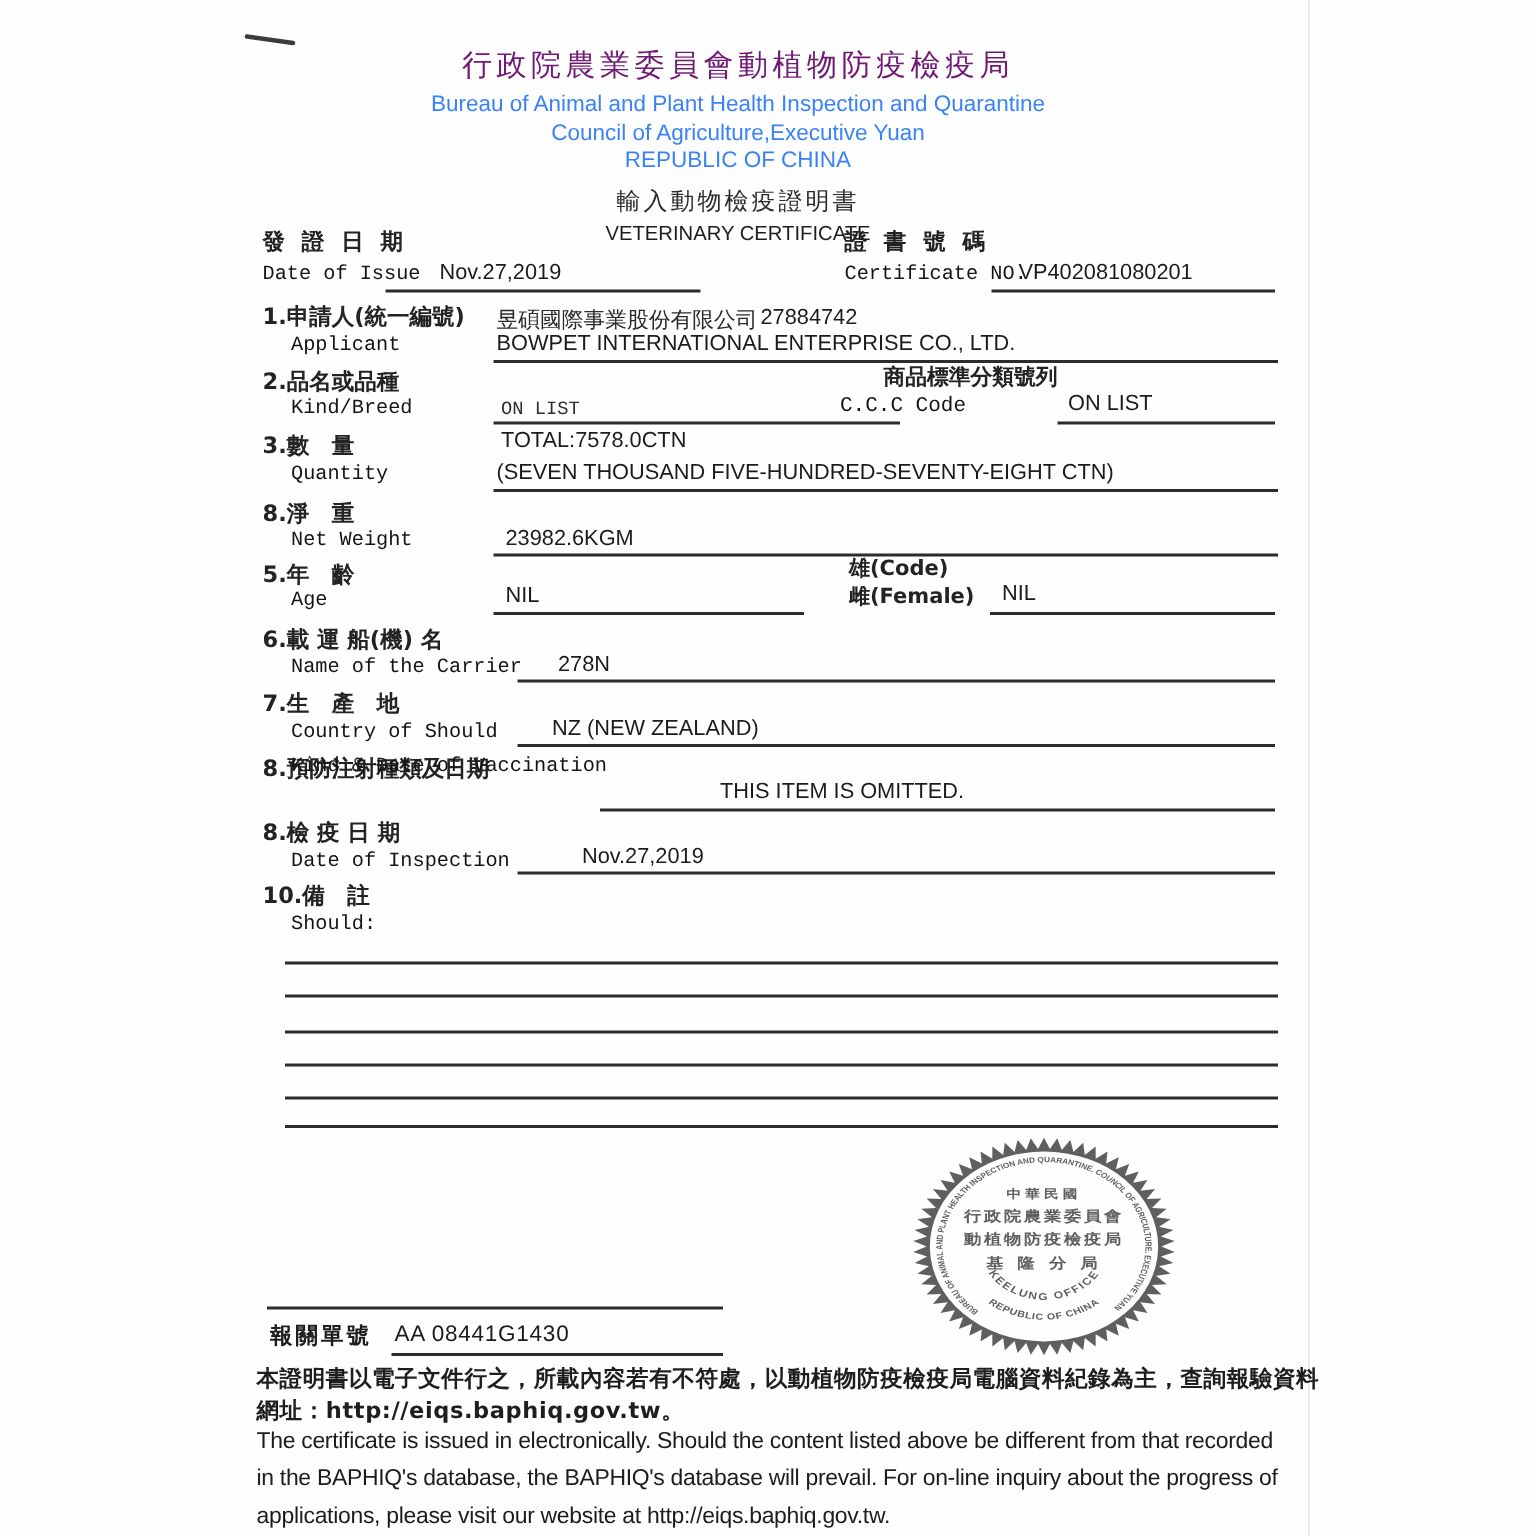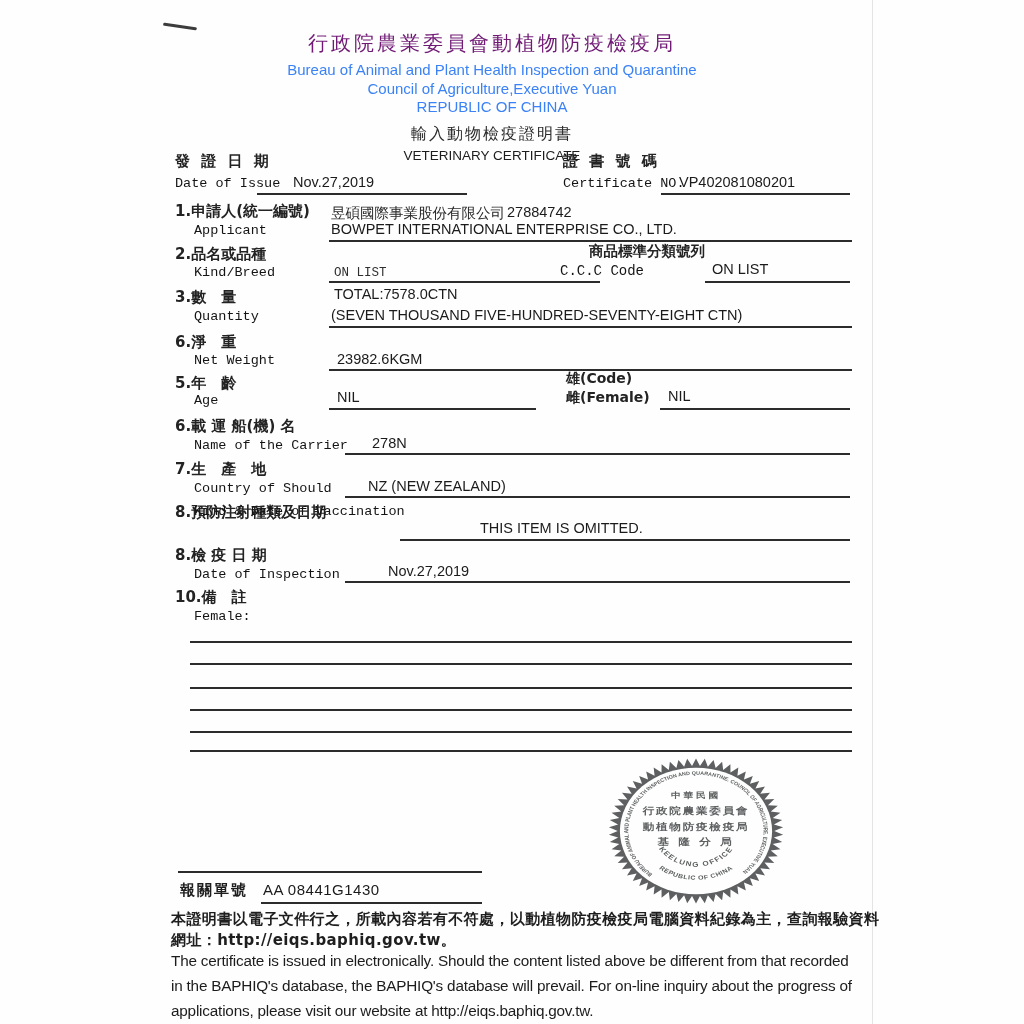--- a/index.html
+++ b/index.html
@@ -65,21 +65,21 @@
   <span class="abs mono" style="left:560px;top:263px;font-size:14px;">C.C.C Code</span>
   <span class="abs val" style="left:712px;top:261px;">ON LIST</span>
   <div class="ul" style="left:705px;top:281px;width:145px;"></div>
 
   <span class="abs cn" style="left:175px;top:288px;">3.數　量</span>
   <span class="abs val" style="left:334px;top:286px;">TOTAL:7578.0CTN</span>
   <span class="abs mono" style="left:194px;top:309px;">Quantity</span>
   <span class="abs val" style="left:331px;top:307px;">(SEVEN THOUSAND FIVE-HUNDRED-SEVENTY-EIGHT CTN)</span>
   <div class="ul" style="left:329px;top:326px;width:523px;"></div>
 
-  <span class="abs cn" style="left:175px;top:333px;">6.淨　重</span>
+  <span class="abs cn" style="left:175px;top:333px;">8.淨　重</span>
   <span class="abs mono" style="left:194px;top:353px;">Net Weight</span>
   <span class="abs val" style="left:337px;top:351px;">23982.6KGM</span>
   <div class="ul" style="left:329px;top:369px;width:523px;"></div>
 
   <span class="abs cn" style="left:175px;top:374px;">5.年　齡</span>
   <span class="abs cn" style="left:566px;top:370px;font-size:14px;">雄(Code)</span>
   <span class="abs mono" style="left:194px;top:393px;">Age</span>
   <span class="abs val" style="left:337px;top:389px;">NIL</span>
   <div class="ul" style="left:329px;top:408px;width:207px;"></div>
   <span class="abs cn" style="left:566px;top:389px;font-size:14px;">雌(Female)</span>
@@ -100,21 +100,21 @@
   <span class="abs mono" style="left:194px;top:504px;">Kind &amp; Date of Vaccination</span>
   <span class="abs val" style="left:480px;top:520px;">THIS ITEM IS OMITTED.</span>
   <div class="ul" style="left:400px;top:539px;width:450px;"></div>
 
   <span class="abs cn" style="left:175px;top:546px;">8.檢 疫 日 期</span>
   <span class="abs mono" style="left:194px;top:567px;">Date of Inspection</span>
   <span class="abs val" style="left:388px;top:563px;">Nov.27,2019</span>
   <div class="ul" style="left:345px;top:581px;width:505px;"></div>
 
   <span class="abs cn" style="left:175px;top:588px;">10.備　註</span>
-  <span class="abs mono" style="left:194px;top:609px;">Female:</span>
+  <span class="abs mono" style="left:194px;top:609px;">Should:</span>
 
   <div class="ul" style="left:190px;top:641px;width:662px;"></div>
   <div class="ul" style="left:190px;top:663px;width:662px;"></div>
   <div class="ul" style="left:190px;top:687px;width:662px;"></div>
   <div class="ul" style="left:190px;top:709px;width:662px;"></div>
   <div class="ul" style="left:190px;top:731px;width:662px;"></div>
   <div class="ul" style="left:190px;top:750px;width:662px;"></div>
 
   <svg width="178" height="148" viewBox="0 0 200 200" preserveAspectRatio="none" style="position:absolute;left:607px;top:757px;opacity:0.88;">
     <polygon id="seal-serration" class="seal-ink" points="100.00,2.00 104.46,12.11 109.91,2.50 113.33,13.01 119.73,4.01 122.06,14.81 129.34,6.49 130.56,17.48 138.65,9.94 138.75,20.99 147.56,14.31 146.55,25.32 155.98,19.57 153.87,30.41 163.83,25.64 160.63,36.22 171.03,32.48 166.77,42.68 177.50,40.01 172.23,49.73 183.17,48.16 176.94,57.29 187.98,56.84 180.87,65.30 191.90,65.96 183.96,73.66 194.87,75.44 186.20,82.29 196.87,85.16 187.55,91.10 197.87,95.04 188.00,100.00 197.87,104.96 187.55,108.90 196.87,114.84 186.20,117.71 194.87,124.56 183.96,126.34 191.90,134.04 180.87,134.70 187.98,143.16 176.94,142.71 183.17,151.84 172.23,150.27 177.50,159.99 166.77,157.32 171.03,167.52 160.63,163.78 163.83,174.36 153.87,169.59 155.98,180.43 146.55,174.68 147.56,185.69 138.75,179.01 138.65,190.06 130.56,182.52 129.34,193.51 122.06,185.19 119.73,195.99 113.33,186.99 109.91,197.50 104.46,187.89 100.00,198.00 95.54,187.89 90.09,197.50 86.67,186.99 80.27,195.99 77.94,185.19 70.66,193.51 69.44,182.52 61.35,190.06 61.25,179.01 52.44,185.69 53.45,174.68 44.02,180.43 46.13,169.59 36.17,174.36 39.37,163.78 28.97,167.52 33.23,157.32 22.50,159.99 27.77,150.27 16.83,151.84 23.06,142.71 12.02,143.16 19.13,134.70 8.10,134.04 16.04,126.34 5.13,124.56 13.80,117.71 3.13,114.84 12.45,108.90 2.13,104.96 12.00,100.00 2.13,95.04 12.45,91.10 3.13,85.16 13.80,82.29 5.13,75.44 16.04,73.66 8.10,65.96 19.13,65.30 12.02,56.84 23.06,57.29 16.83,48.16 27.77,49.73 22.50,40.01 33.23,42.68 28.97,32.48 39.37,36.22 36.17,25.64 46.13,30.41 44.02,19.57 53.45,25.32 52.44,14.31 61.25,20.99 61.35,9.94 69.44,17.48 70.66,6.49 77.94,14.81 80.27,4.01 86.67,13.01 90.09,2.50 95.54,12.11" style="fill: rgb(71, 74, 75);"></polygon>

